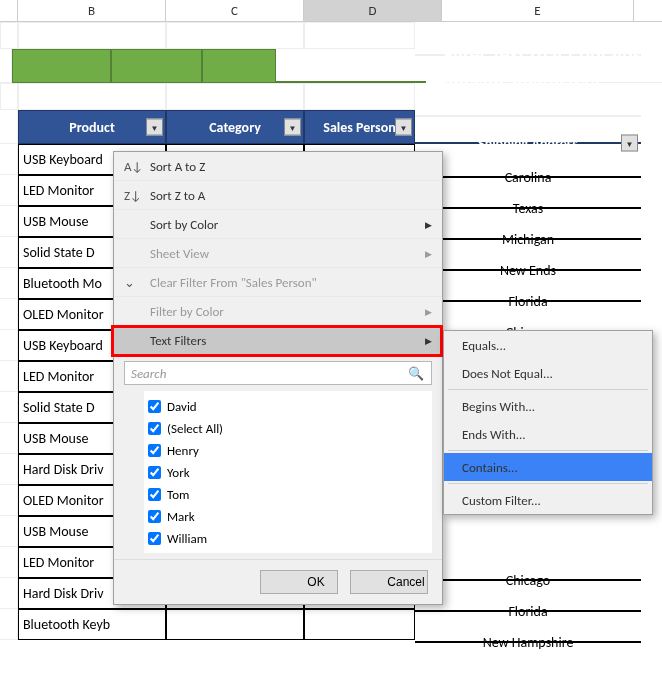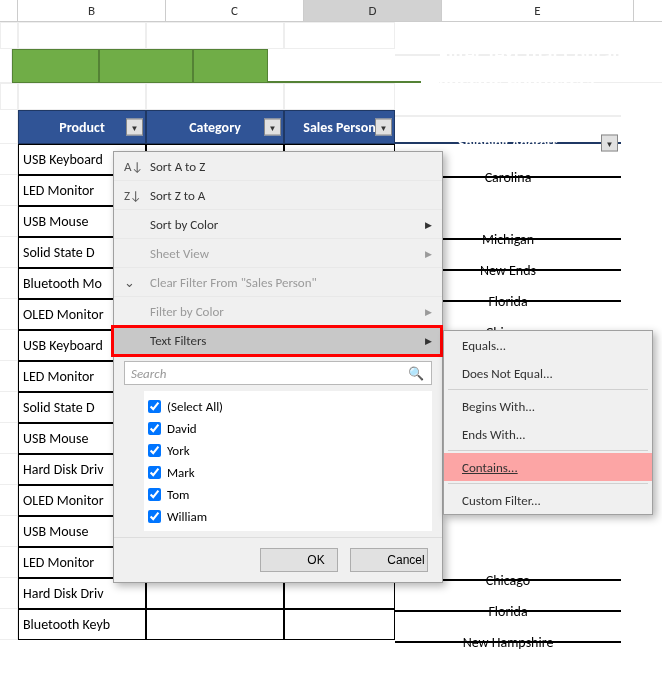--- a/index.html
+++ b/index.html
@@ -6,21 +6,21 @@
 body { font-family: Calibri, Arial, sans-serif; font-size: 14px; background: #fff; width: 662px; height: 689px; position: relative; overflow: hidden; }
 
 .col-headers { display: flex; height: 22px; border-bottom: 1px solid #ccc; }
 .col-headers div { border-right: 1px solid #ccc; text-align: center; color: #333; line-height: 22px; font-size: 13px; background: #fff; }
 .col-headers div.sel { background: #d2d2d2; }
 .colA { width: 18px; } .colB { width: 148px; } .colC { width: 138px; } .colD { width: 138px; } .colE { width: 192px; }
 
 .row { display: flex; height: 27px; position: relative; }
 .row > div { border-right: 1px solid #eee; border-bottom: 1px solid #eee; position: relative; }
 .rowidx { width: 18px; background: #fff; border-right: 1px solid #ccc; border-bottom: 1px solid #e0e0e0; }
-.cellB { width: 128px; } .cellC { width: 138px; } .cellD { width: 111px; } .cellE { width: 226px; margin-top: 32px; }
+.cellB { width: 148px; } .cellC { width: 138px; } .cellD { width: 111px; } .cellE { width: 226px; margin-top: 32px; }
 
 .banner-row .cellB, .banner-row .cellC, .banner-row .cellD, .banner-row .cellE { background: #70ad47; border: 1px solid #548235; }
 .banner-text { position: absolute; left: 18px; right: 0; top: 0; bottom: 0; color: #fff; font-weight: bold; font-size: 20px; display: flex; align-items: center; justify-content: center; }
 
 .hdr-row .cellB, .hdr-row .cellC, .hdr-row .cellD, .hdr-row .cellE { background: #305496; border: 1px solid #1f3864; color: #fff; font-weight: bold; display: flex; align-items: center; justify-content: center; position: relative; }
 .filter-btn { position: absolute; right: 2px; top: 50%; transform: translateY(-50%); width: 17px; height: 17px; background: #e1e1e1; border: 1px solid #888; display: flex; align-items: center; justify-content: center; font-size: 8px; color: #333; }
 .data-row .cellB, .data-row .cellC, .data-row .cellD, .data-row .cellE { background: #fff; border: 1px solid #000; display: flex; align-items: center; justify-content: center; }
 .data-row .cellB { justify-content: flex-start; padding-left: 4px; }
 .blank-row > div { border: 1px solid #eee; }
 
@@ -35,21 +35,21 @@
 .search-box { margin: 6px 10px; height: 24px; border: 1px solid #b8b8b8; background: #fff; display: flex; align-items: center; padding: 0 6px; color: #999; font-style: italic; position: relative; }
 .search-box .mag { position: absolute; right: 6px; color: #2a6099; font-style: normal; }
 .check-list { margin: 0 10px 6px 30px; background: #fff; border: none; padding: 4px 0; }
 .check-item { display: flex; align-items: center; height: 22px; padding-left: 4px; }
 .check-item input { margin-right: 6px; }
 .btns { display: flex; justify-content: flex-end; gap: 12px; padding: 10px 14px; background: #f0f0f0; border-top: 1px solid #ddd; }
 .btns button { width: 78px; height: 24px; background: #e1e1e1; border: 1px solid #adadad; font-size: 12px; padding-left: 34px; }
 
 .submenu { position: absolute; left: 443px; top: 330px; width: 210px; background: #f0f0f0; border: 1px solid #a0a0a0; box-shadow: 3px 3px 8px rgba(0,0,0,0.3); font-size: 13px; z-index: 11; }
 .sub-item { height: 28px; display: flex; align-items: center; padding-left: 18px; color: #333; }
-.sub-item.hover { background: #fca5a5; text-decoration: underline; }
+.sub-item.hover { background: #3b82f6; }
 .sub-sep { height: 1px; background: #d0d0d0; margin: 2px 4px; }
 .red2 { left: 447px; top: 468px; width: 202px; height: 30px; }
 </style>
 </head>
 <body>
 
 <div class="col-headers">
   <div class="colA"></div>
   <div class="colB">B</div>
   <div class="colC">C</div>
@@ -92,20 +92,21 @@
       <div class="cellB">USB Keyboard</div>
       <div class="cellC"></div>
       <div class="cellD"></div>
       <div class="cellE">Carolina</div>
     </div>
     <div class="row data-row" style="height: 31px;">
       <div class="rowidx"></div>
       <div class="cellB">LED Monitor</div>
       <div class="cellC"></div>
       <div class="cellD"></div>
+      <div class="cellE">Texas</div>
     </div>
     <div class="row data-row" style="height: 31px;">
       <div class="rowidx"></div>
       <div class="cellB">USB Mouse</div>
       <div class="cellC"></div>
       <div class="cellD"></div>
       <div class="cellE">Michigan</div>
     </div>
     <div class="row data-row" style="height: 31px;">
       <div class="rowidx"></div>
@@ -229,37 +230,41 @@
       <span>Text Filters</span>
       <span class="arrow">▶</span>
     </div>
   <div class="search-box">
       <span>Search</span>
       <span class="mag">🔍</span>
     </div>
   <div class="check-list">
     <div class="check-item">
         <input type="checkbox" checked="" style="">
+        <span>David</span>
+      </div>
+    <div class="check-item">
+        <input type="checkbox" checked="" style="">
         <span>(Select All)</span>
       </div>
     <div class="check-item">
         <input type="checkbox" checked="" style="">
-        <span>David</span>
+        <span>Henry</span>
       </div>
     <div class="check-item">
         <input type="checkbox" checked="" style="">
         <span>York</span>
       </div>
     <div class="check-item">
         <input type="checkbox" checked="" style="">
+        <span>Tom</span>
+      </div>
+    <div class="check-item">
+        <input type="checkbox" checked="" style="">
         <span>Mark</span>
-      </div>
-    <div class="check-item">
-        <input type="checkbox" checked="" style="">
-        <span>Tom</span>
       </div>
     <div class="check-item">
         <input type="checkbox" checked="" style="">
         <span>William</span>
       </div>
   </div>
   <div class="btns">
     <button>OK</button>
     <button>Cancel</button>
   </div>

